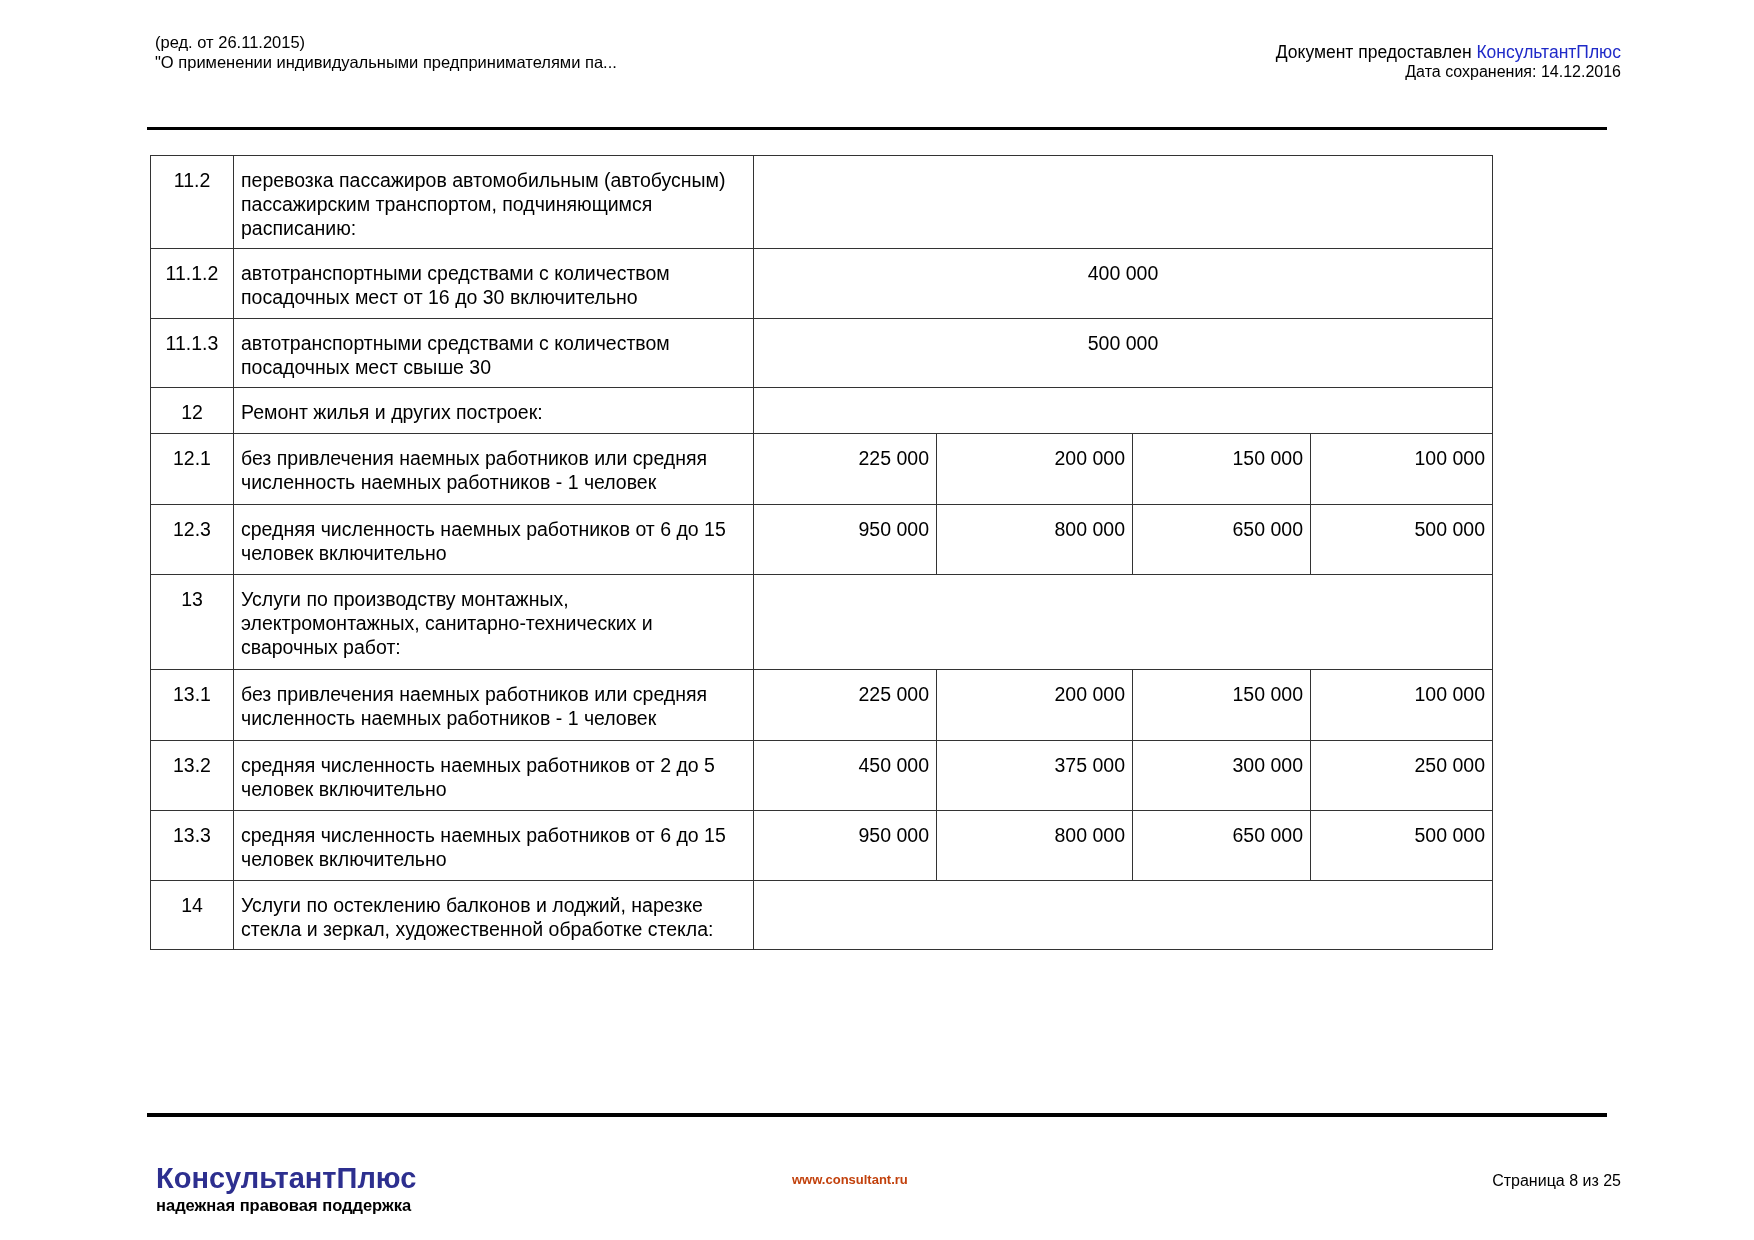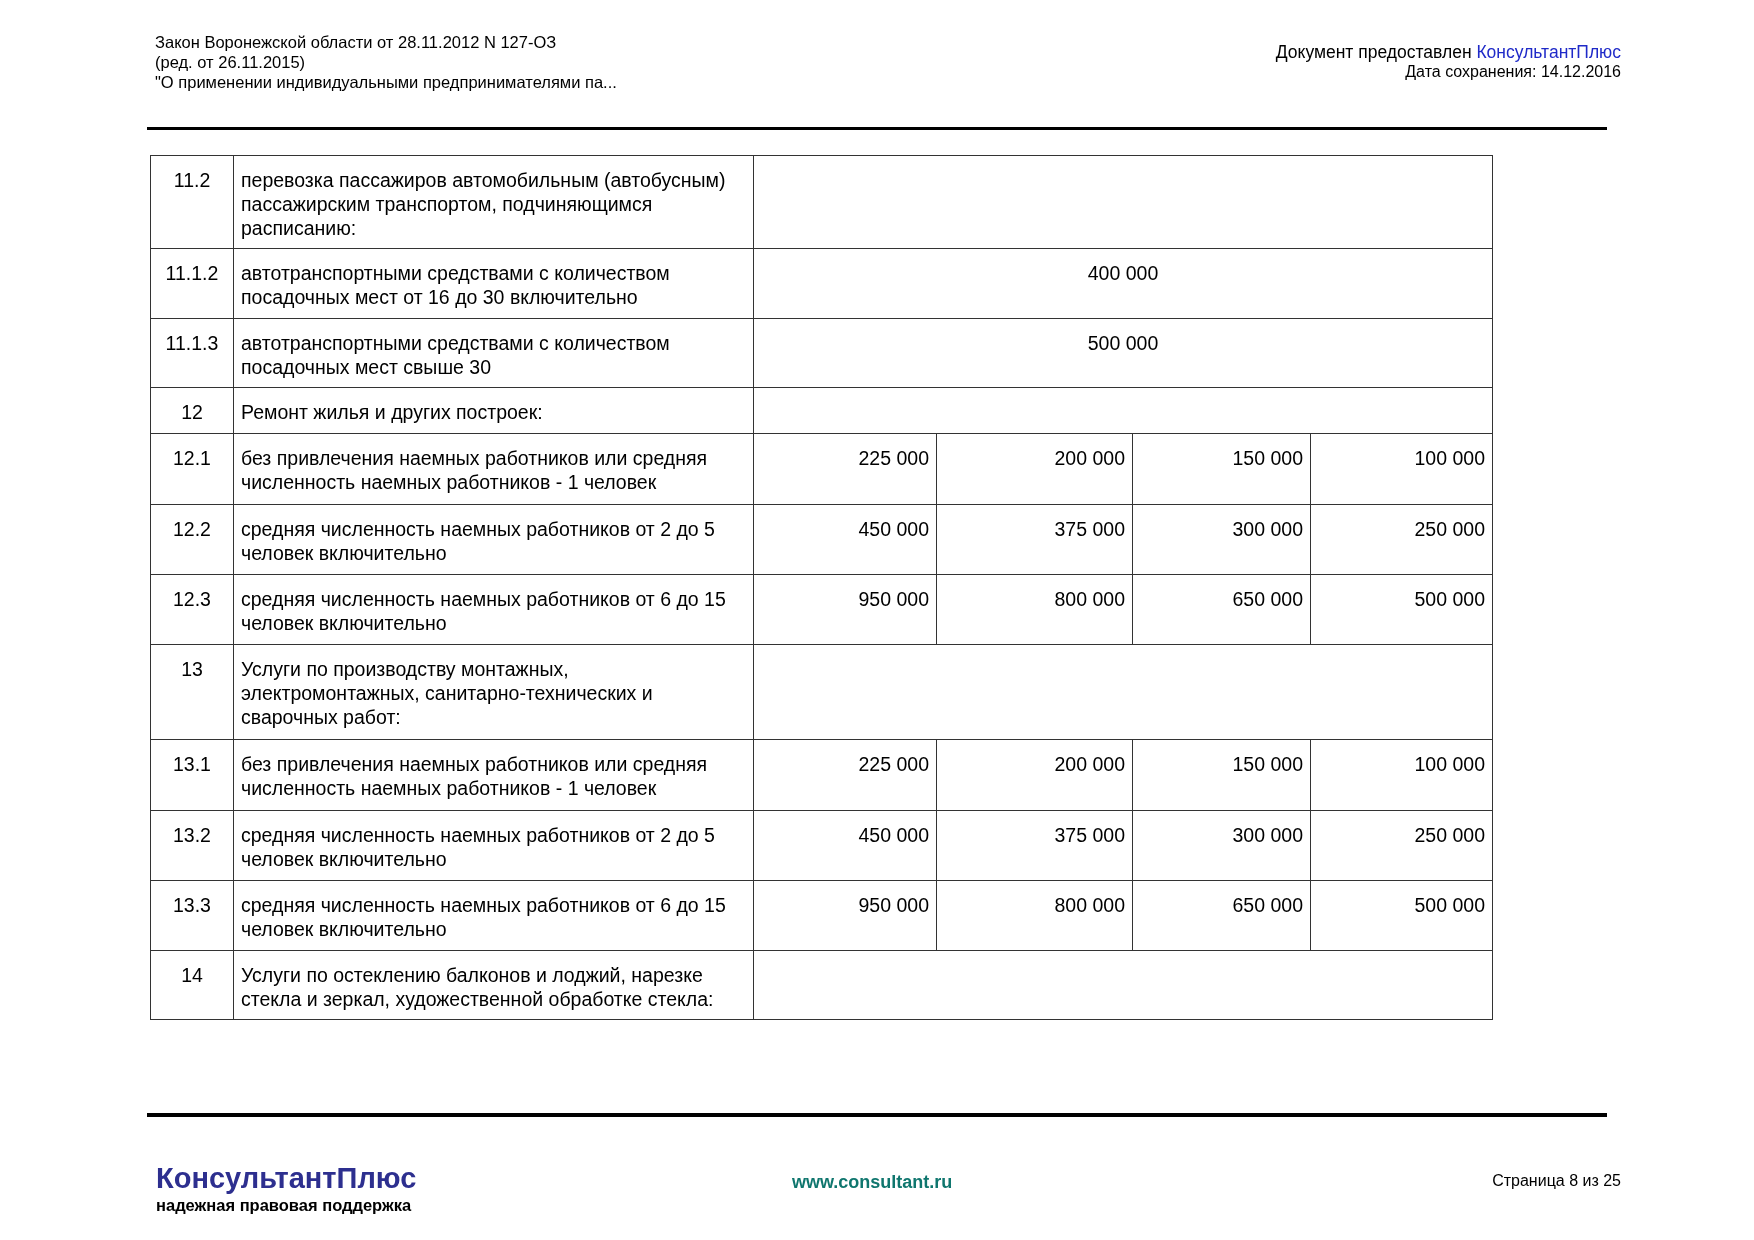--- a/index.html
+++ b/index.html
@@ -12,28 +12,27 @@
   .rule { position: absolute; left: 147px; width: 1460px; height: 3px; background: #000; }
   .rule.top { top: 127px; }
   .rule.bottom { top: 1113px; height: 4px; }
   table.doc { position: absolute; left: 150px; top: 155px; width: 1342px; border-collapse: collapse; table-layout: fixed; }
   table.doc td { border: 1.5px solid #333; vertical-align: top; font-size: 19.5px; line-height: 24px; padding: 12px 7px 0 7px; }
   td.num { text-align: center; padding-left: 2px; padding-right: 2px; }
   td.val { text-align: right; padding-right: 7px; }
   td.val-center { text-align: center; padding-left: 40px; }
   .footer-brand { position: absolute; left: 156px; top: 1162px; font-weight: bold; font-size: 29px; color: #2d2f8f; letter-spacing: 0; }
   .footer-tag { position: absolute; left: 156px; top: 1196px; font-weight: bold; font-size: 16.5px; }
-  .footer-url { position: absolute; left: 792px; top: 1172px; font-weight: bold; font-size: 18px; color: #0f766e; }
+  .footer-url { position: absolute; left: 792px; top: 1172px; font-weight: bold; font-size: 13px; color: #c2410c; }
   .footer-page { position: absolute; right: 133px; top: 1172px; font-size: 16px; }
 </style>
 </head>
 <body>
 
 <div class="hdr-left">
-  <div>Закон Воронежской области от 28.11.2012 N 127-ОЗ</div>
   <div>(ред. от 26.11.2015)</div>
   <div>"О применении индивидуальными предпринимателями па...</div>
 </div>
 
 <div class="hdr-right">
   <div><span>Документ предоставлен </span><span class="brand-link">КонсультантПлюс</span></div>
   <div class="sub">Дата сохранения: 14.12.2016</div>
 </div>
 
 <div class="rule top"></div>
@@ -68,28 +67,20 @@
         <td>Ремонт жилья и других построек:</td>
         <td colspan="4" class=""></td>
       </tr>
       <tr style="height: 71px;">
         <td class="num">12.1</td>
         <td>без привлечения наемных работников или средняя численность наемных работников - 1 человек</td>
         <td class="val">225 000</td>
         <td class="val">200 000</td>
         <td class="val">150 000</td>
         <td class="val">100 000</td>
-      </tr>
-      <tr style="height: 70px;">
-        <td class="num">12.2</td>
-        <td>средняя численность наемных работников от 2 до 5 человек включительно</td>
-        <td class="val">450 000</td>
-        <td class="val">375 000</td>
-        <td class="val">300 000</td>
-        <td class="val">250 000</td>
       </tr>
       <tr style="height: 70px;">
         <td class="num">12.3</td>
         <td>средняя численность наемных работников от 6 до 15 человек включительно</td>
         <td class="val">950 000</td>
         <td class="val">800 000</td>
         <td class="val">650 000</td>
         <td class="val">500 000</td>
       </tr>
       <tr style="height: 95px; padding-left: 36px;">

